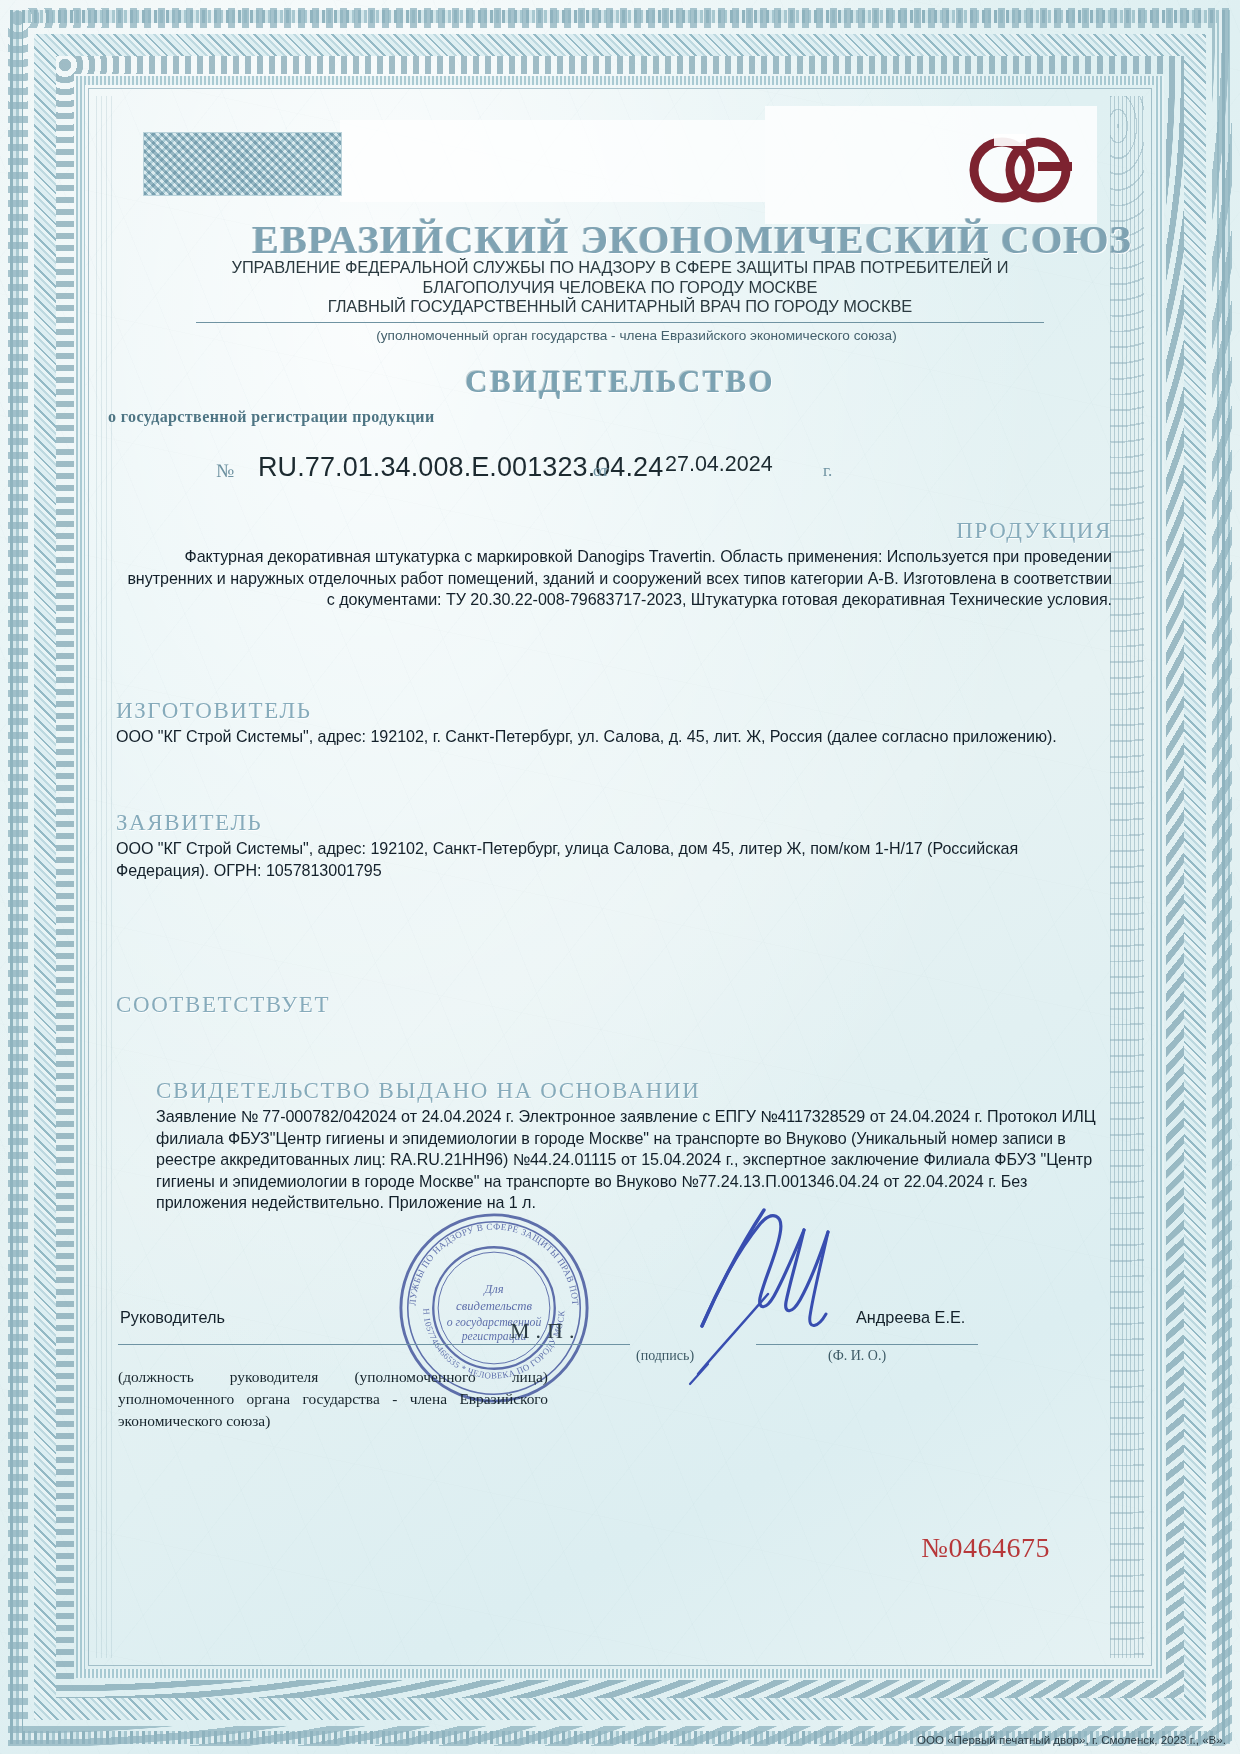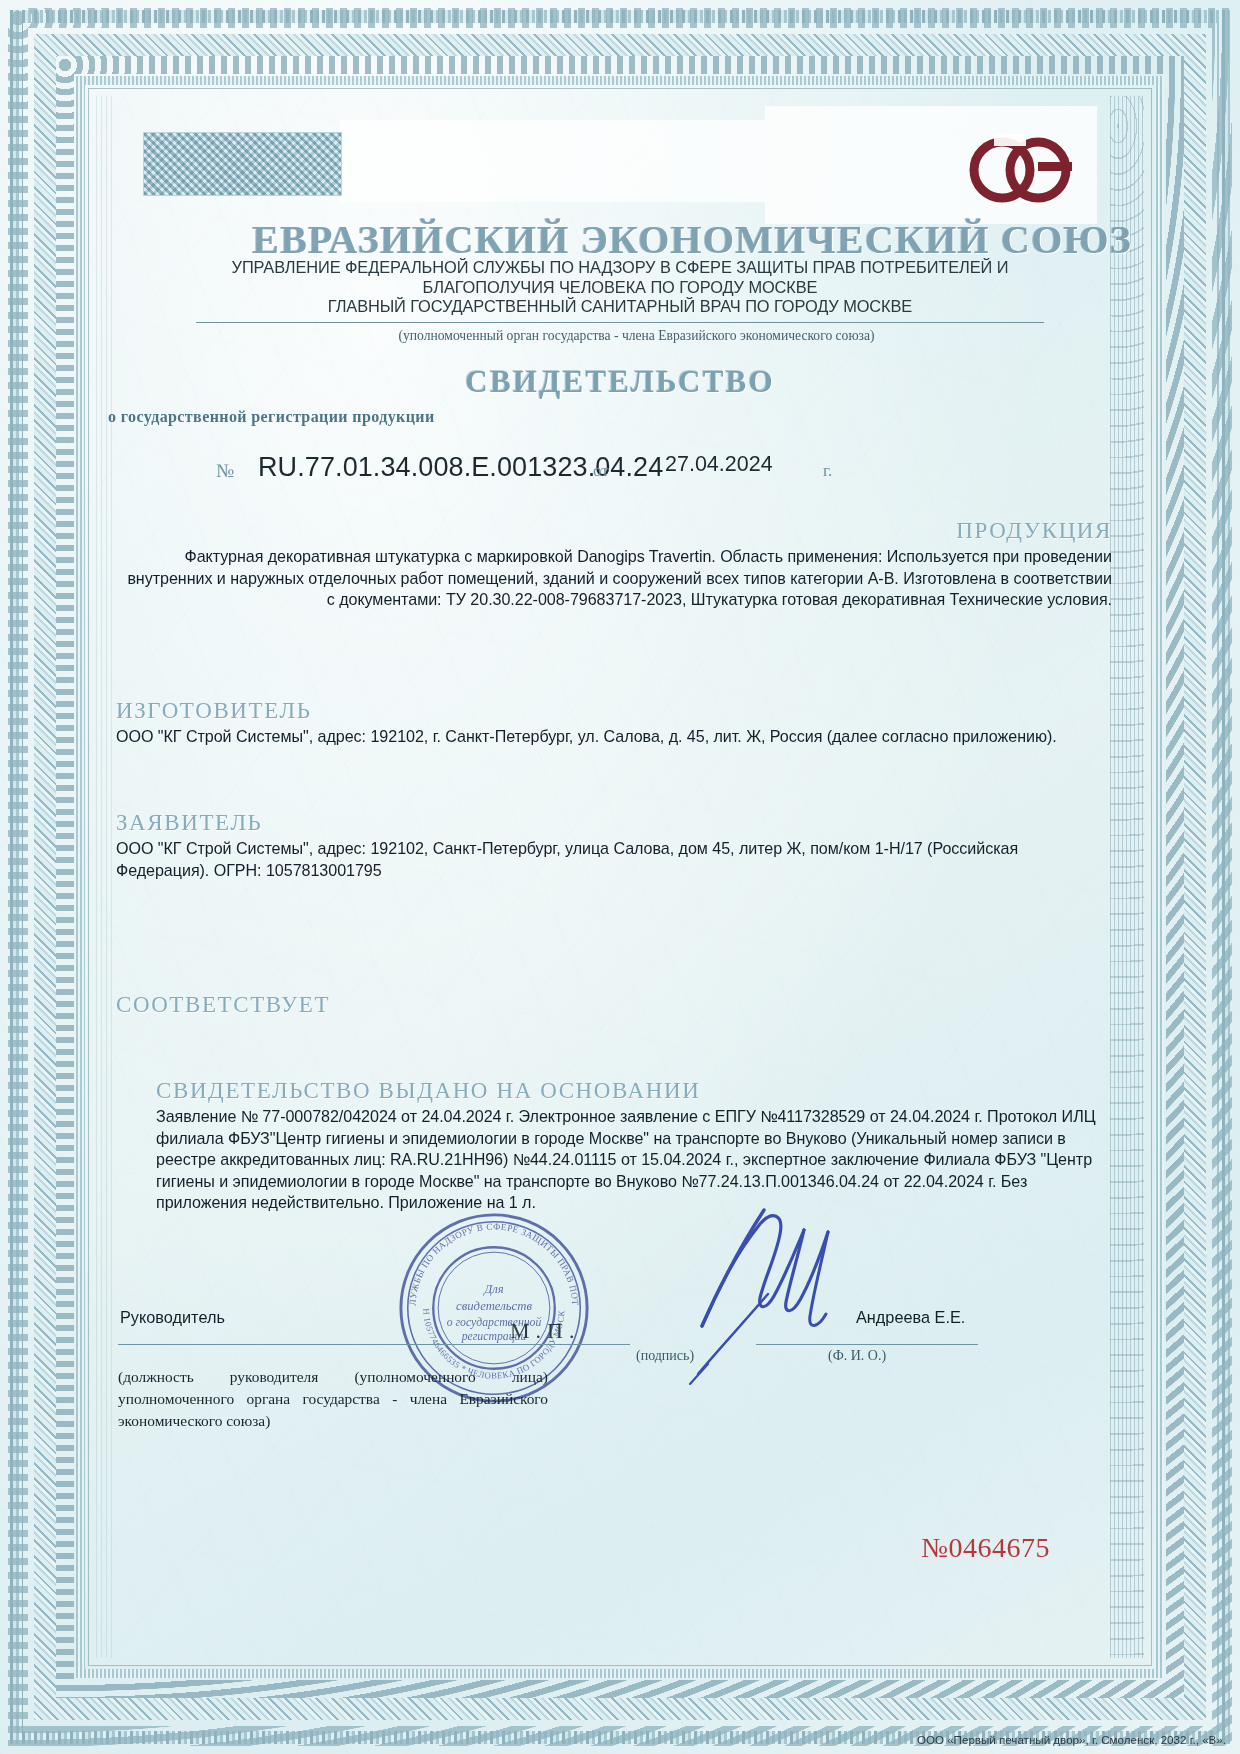--- a/index.html
+++ b/index.html
@@ -149,21 +149,21 @@
     color: #2b3a40;
     letter-spacing: -0.1px;
   }
   .hr-thin {
     position:absolute; left: 88px; right: 88px; top: 222px;
     height: 1px; background: #6f93a2;
   }
   .subnote {
     position:absolute; left:0; right:0; top: 228px;
     text-align:center;
-    font-family: Liberation Serif, serif;
+    font-family: Liberation Sans, sans-serif;
     font-size: 13.6px;
     color: #44606c;
     padding-left: 33px;
   }
 
   .doc-title {
     position:absolute; left:0; right:0; top: 264px;
     text-align:center;
     font-family: "Liberation Serif", serif;
     font-weight: bold;
@@ -418,14 +418,14 @@
       <div id="lbl-fio">(Ф. И. О.)</div>
       <div id="sig-name">Андреева Е.Е.</div>
       <div id="sig-footnote">(должность руководителя (уполномоченного лица) уполномоченного органа государства - члена Евразийского экономического союза)</div>
     </div>
 
     <div id="serial">
       <span>№</span><span>0464675</span>
     </div>
   </div>
 
-  <div id="printer-credit">ООО «Первый печатный двор», г. Смоленск, 2032 г., «В».</div>
+  <div id="printer-credit">ООО «Первый печатный двор», г. Смоленск, 2023 г., «В».</div>
 </div>
 
 </body></html>

